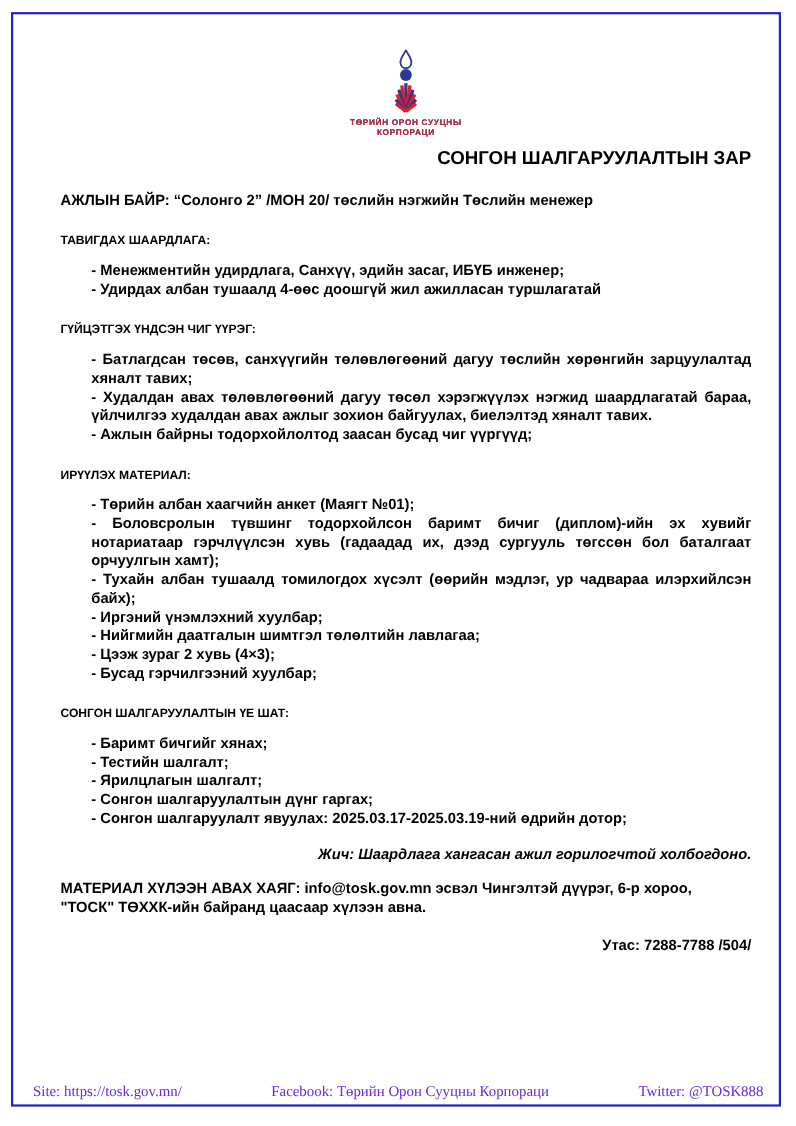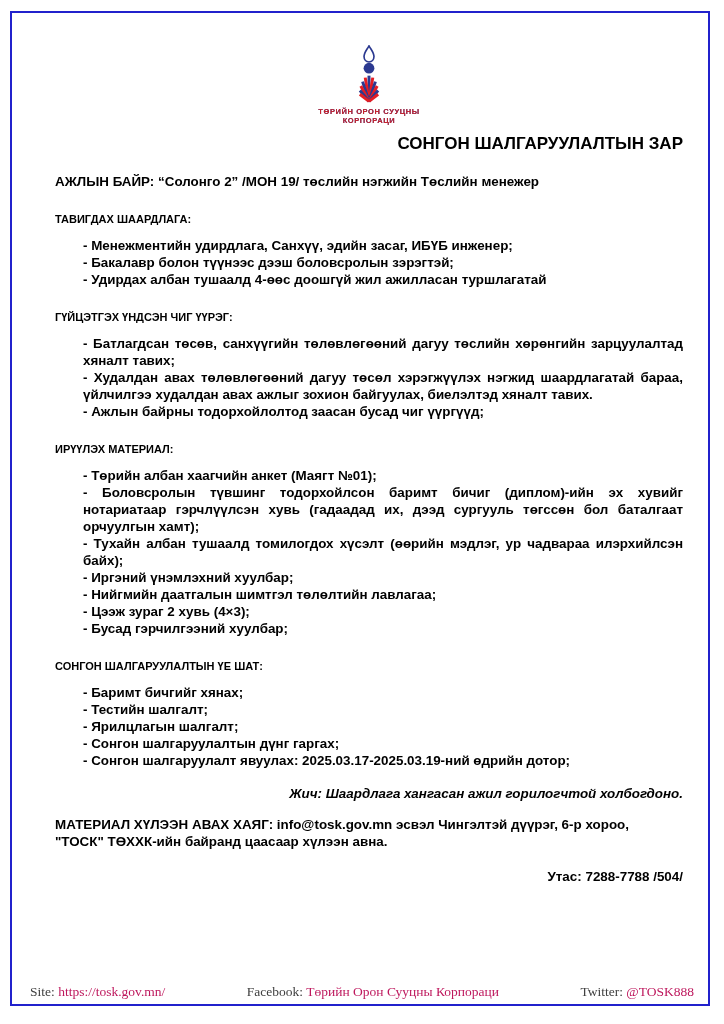--- a/index.html
+++ b/index.html
@@ -28,22 +28,22 @@
   .sec{ margin:0; }
   .item{ margin:0;padding-left:28px;text-align:justify; }
   .note{ margin:16px 0 14px 0;text-align:right;font-style:italic; }
   .address{ margin:0 0 14px 0;}
   .phone{ margin:18px 0 0 0;text-align:right; }
   .footer{
     position:absolute;left:30px;right:30px;bottom:24px;
     display:flex;justify-content:space-between;align-items:center;
     font-family:"Liberation Serif",serif;font-weight:normal;font-size:13.5px;
   }
-  .f-label{ color:#404040; }
-  .f-value{ color:#be185d; }
+  .f-label{ color:#6d28d9; }
+  .f-value{ color:#6d28d9; }
 </style>
 </head>
 <body>
 
 <div class="page-border"></div>
 
 <div class="content">
 
   <div class="logo">
     <svg width="84" height="58" viewBox="0 0 100 70">
@@ -62,26 +62,25 @@
         <rect x="48.2" y="54" width="3.6" height="14" fill="#e31e24" transform="rotate(52 50 68)"></rect>
         <rect x="48.2" y="54" width="3.6" height="14" fill="#e31e24" transform="rotate(-52 50 68)"></rect>
       </g>
     </svg>
     <div class="logo-text">ТӨРИЙН ОРОН СУУЦНЫ</div>
     <div class="logo-text">КОРПОРАЦИ</div>
   </div>
 
   <div class="title">СОНГОН ШАЛГАРУУЛАЛТЫН ЗАР</div>
 
-  <p class="job"><span>АЖЛЫН БАЙР:</span> <span>“Солонго 2” /МОН 19/ төслийн нэгжийн Төслийн менежер</span></p>
+  <p class="job"><span>АЖЛЫН БАЙР:</span> <span>“Солонго 2” /МОН 20/ төслийн нэгжийн Төслийн менежер</span></p>
 
   <div class="sec">
     <div class="sec-heading">ТАВИГДАХ ШААРДЛАГА:</div>
     <p class="item">- Менежментийн удирдлага, Санхүү, эдийн засаг, ИБҮБ инженер;</p>
-    <p class="item">- Бакалавр болон түүнээс дээш боловсролын зэрэгтэй;</p>
     <p class="item">- Удирдах албан тушаалд 4-өөс доошгүй жил ажилласан туршлагатай</p>
   </div>
 
   <div class="sec">
     <div class="sec-heading">ГҮЙЦЭТГЭХ ҮНДСЭН ЧИГ ҮҮРЭГ:</div>
     <p class="item">- Батлагдсан төсөв, санхүүгийн төлөвлөгөөний дагуу төслийн хөрөнгийн зарцуулалтад хяналт тавих;</p>
     <p class="item">- Худалдан авах төлөвлөгөөний дагуу төсөл хэрэгжүүлэх нэгжид шаардлагатай бараа, үйлчилгээ худалдан авах ажлыг зохион байгуулах, биелэлтэд хяналт тавих.</p>
     <p class="item">- Ажлын байрны тодорхойлолтод заасан бусад чиг үүргүүд;</p>
   </div>
 

